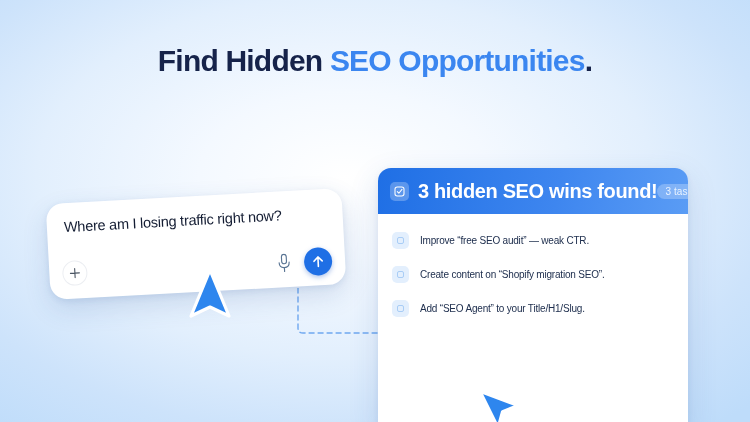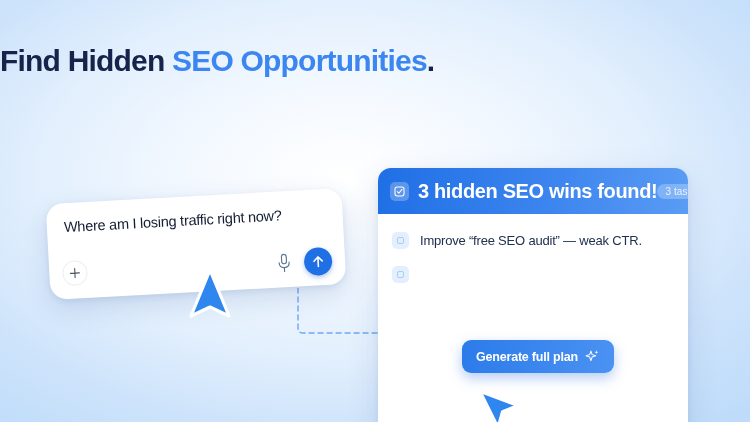--- a/index.html
+++ b/index.html
@@ -22,20 +22,21 @@
         #bedcfa 100%),
       linear-gradient(150deg, #c2defb 0%, #d8ecfe 45%, #bcdafa 100%);
   }
 
   
   .hero {
     position: absolute;
     top: 44px;
     left: 0;
     width: 750px;
+    text-align: center;
     z-index: 5;
   }
   .headline {
     font-size: 30px;
     font-weight: 700;
     letter-spacing: -0.8px;
     color: #16234a;
     line-height: 1.12;
     white-space: nowrap;
   }
@@ -197,21 +198,21 @@
   }
   .task-check i {
     display: block;
     width: 7px;
     height: 7px;
     border-radius: 2px;
     border: 1.4px solid #a9cdf6;
   }
   .task-label {
     margin-left: 11px;
-    font-size: 13px;
+    font-size: 10px;
     letter-spacing: -0.2px;
     color: #20304f;
     white-space: nowrap;
   }
   .gen-btn {
     position: absolute;
     left: 84px;
     top: 172px;
     height: 33px;
     padding: 0 14px;
@@ -287,30 +288,30 @@
     <div class="task-row">
       <div class="task-check">
           <i></i>
         </div>
       <div class="task-label">Improve “free SEO audit” — weak CTR.</div>
     </div>
     <div class="task-row">
       <div class="task-check">
           <i></i>
         </div>
+      <div class="task-label">Create content on “Shopify migration SEO”.</div>
     </div>
-  </div>
-
-  <div class="gen-btn">
-    <span>Generate full plan</span>
-    <svg width="15" height="15" viewBox="0 0 16 16">
-      <path d="M6.3 2.2 L7.6 6.0 L11.4 7.3 L7.6 8.6 L6.3 12.4 L5.0 8.6 L1.2 7.3 L5.0 6.0 Z" fill="none" stroke="#ffffff" stroke-width="1.1" stroke-linejoin="round"></path>
-      <path d="M12.2 1.4 L12.7 2.9 L14.2 3.4 L12.7 3.9 L12.2 5.4 L11.7 3.9 L10.2 3.4 L11.7 2.9 Z" fill="#ffffff"></path>
-    </svg>
-  </div>
+    <div class="task-row">
+      <div class="task-check">
+          <i></i>
+        </div>
+      <div class="task-label">Add “SEO Agent” to your Title/H1/Slug.</div>
+    </div>
+  </div>
+
 </div>
 
 <svg class="cursor cursor-one" width="48" height="58" viewBox="0 0 48 58">
   <path d="M24 4 L43 50 L24 41 L5 50 Z" fill="#2e86ee" stroke="#ffffff" stroke-width="3.2" stroke-linejoin="round"></path>
 </svg>
 
 <svg class="cursor cursor-two" width="48" height="44" viewBox="0 0 48 44">
   <g transform="rotate(-48 24 22)">
     <path d="M24 3 L39 41 L24 33.5 L9 41 Z" fill="#2e86ee" stroke="#ffffff" stroke-width="3.2" stroke-linejoin="round"></path>
   </g>

